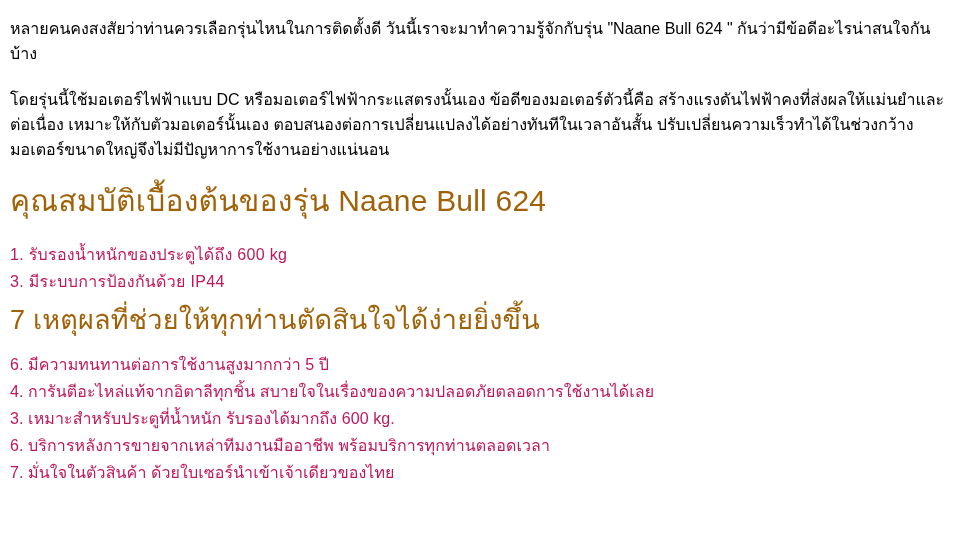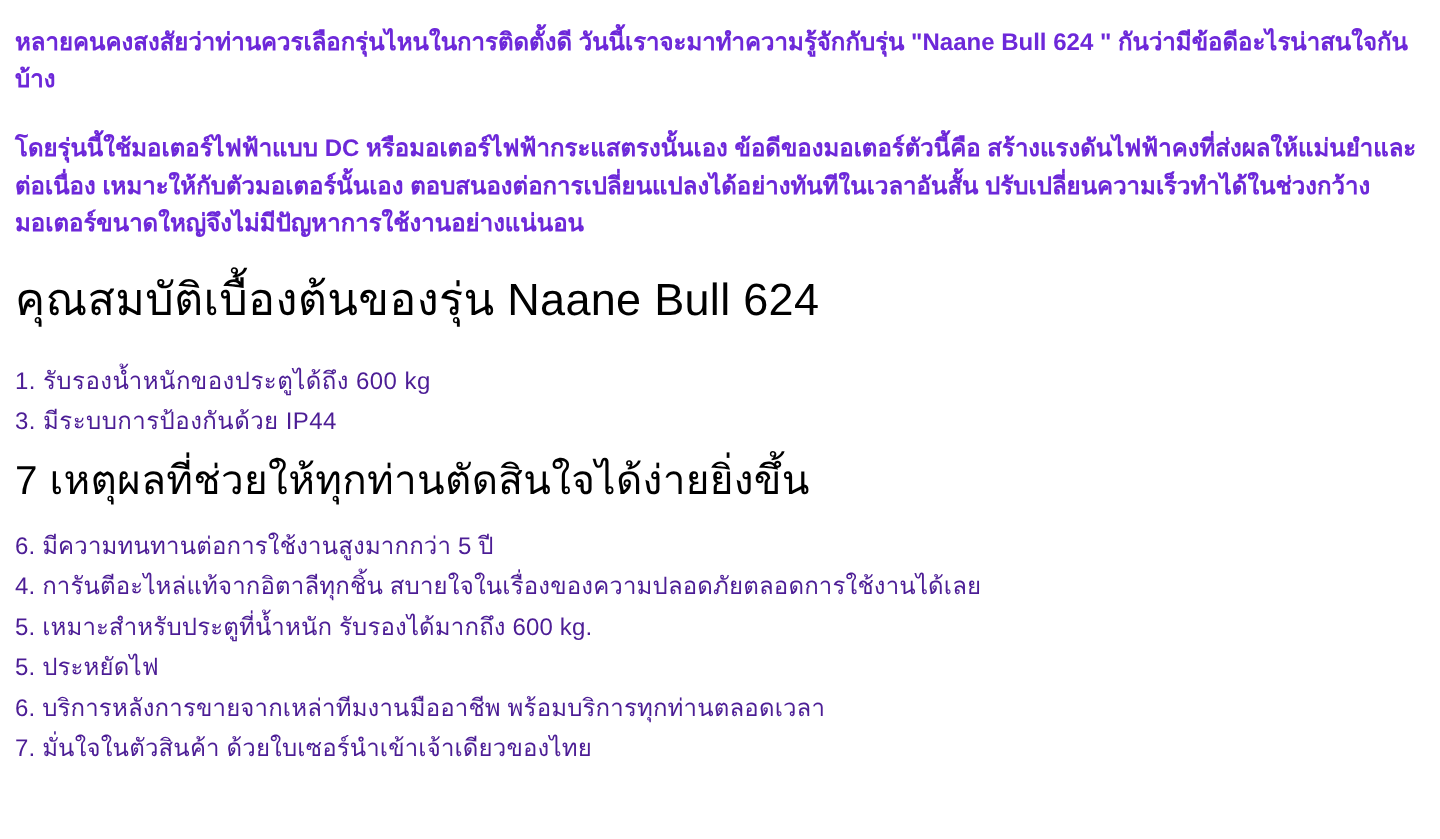--- a/index.html
+++ b/index.html
@@ -15,50 +15,50 @@
     color: #6e7479;
   }
   .article {
     padding: 16px 10px 0 10px;
     width: 940px;
   }
   .para {
     font-size: 16px;
     line-height: 25px;
     margin: 0 0 21px 0;
-    color: #6d28d9;
-    font-weight: 700;
+    color: #000000;
+    font-weight: 400;
   }
   .para.intro {
     margin-bottom: 21px;
   }
   .para.desc {
   }
   h2.section-heading {
     font-family: "Liberation Sans", "DejaVu Sans", sans-serif;
     font-weight: 500;
-    color: #000000;
+    color: #a16207;
     margin: 10px 0 22px 0;
     font-size: 30px;
     line-height: 36px;
     letter-spacing: 0.2px;
   }
   h2.section-heading.reasons {
     font-size: 27px;
     line-height: 34px;
     margin: 8px 0 14px 0;
   }
   .item-list {
     margin: 0 0 8px 0;
   }
   .item-line {
     display: block;
     font-size: 16px;
     line-height: 27px;
-    color: #4c1d95;
+    color: #be185d;
     letter-spacing: 0.3px;
   }
   .item-list.reasons .item-line {
     letter-spacing: 0.1px;
   }
 </style>
 </head>
 <body>
 
 <div class="article">
@@ -72,19 +72,18 @@
   <div class="item-list features">
     <span class="item-line">1. รับรองน้ำหนักของประตูได้ถึง 600 kg</span>
     <span class="item-line">3. มีระบบการป้องกันด้วย IP44</span>
   </div>
 
   <h2 class="section-heading reasons">7 เหตุผลที่ช่วยให้ทุกท่านตัดสินใจได้ง่ายยิ่งขึ้น</h2>
 
   <div class="item-list reasons">
     <span class="item-line">6. มีความทนทานต่อการใช้งานสูงมากกว่า 5 ปี</span>
     <span class="item-line">4. การันตีอะไหล่แท้จากอิตาลีทุกชิ้น สบายใจในเรื่องของความปลอดภัยตลอดการใช้งานได้เลย</span>
-    <span class="item-line">5. เหมาะสำหรับประตูที่น้ำหนัก รับรองได้มากถึง 600 kg.</span>
-    <span class="item-line">5. ประหยัดไฟ</span>
+    <span class="item-line">3. เหมาะสำหรับประตูที่น้ำหนัก รับรองได้มากถึง 600 kg.</span>
     <span class="item-line">6. บริการหลังการขายจากเหล่าทีมงานมืออาชีพ พร้อมบริการทุกท่านตลอดเวลา</span>
     <span class="item-line">7. มั่นใจในตัวสินค้า ด้วยใบเซอร์นำเข้าเจ้าเดียวของไทย</span>
   </div>
 
 </div>
 
 </body></html>

